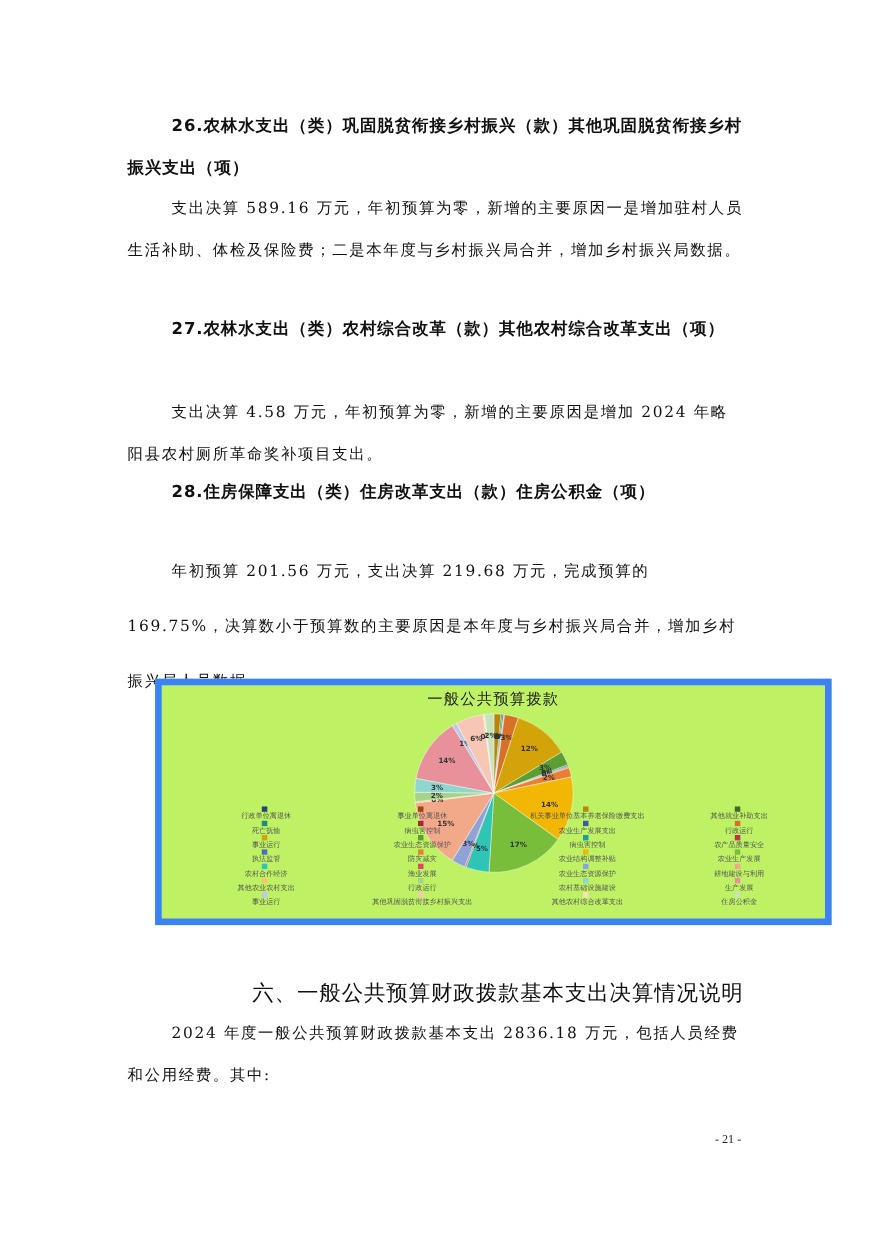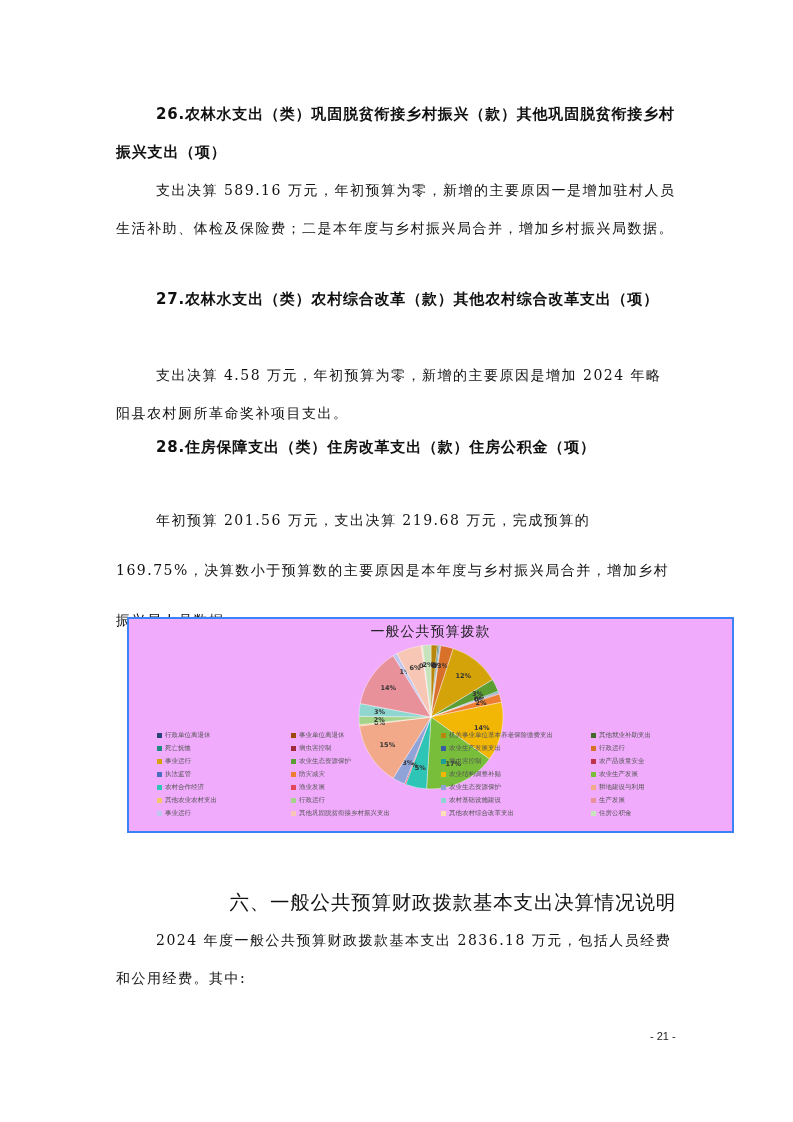--- a/index.html
+++ b/index.html
@@ -1,28 +1,28 @@
 <!DOCTYPE html>
 <html><head>
 <meta charset="utf-8">
 <style>
   html, body { margin: 0; padding: 0; background: #ffffff; }
   body { width: 793px; height: 1122px; position: relative; overflow: hidden;
          font-family: "DejaVu Serif", "Liberation Serif", serif; color: #111; }
   .para { position: absolute; left: 116px; width: 560px; font-size: 14px; line-height: 37.5px; letter-spacing: 1.5px; margin: 0; }
   .head { font-family: "DejaVu Sans", "Liberation Sans", sans-serif; font-weight: bold; font-size: 15px; letter-spacing: 0.8px; }
   .indent { text-indent: 40px; }
-  .chart-box { position: absolute; left: 127px; top: 617px; width: 603px; height: 212px; border: 2px solid #3b82f6; background: #f0abfc; }
+  .chart-box { position: absolute; left: 141px; top: 617px; width: 603px; height: 212px; border: 6px solid #3b82f6; background: #bef264; }
   .chart-title { position: absolute; left: 0; right: 0; top: 4px; text-align: center; font-size: 14px; color: #222; letter-spacing: 1px; font-family: "DejaVu Serif", serif; }
   .legend { position: absolute; left: 28px; top: 110px; width: 560px; display: grid; grid-template-columns: 134px 150px 150px 126px; row-gap: 0px; }
-  .legend-item { display: flex; align-items: center; height: 13px; font-size: 6.5px; color: #555; white-space: nowrap; overflow: hidden; font-family: "DejaVu Sans", sans-serif; }
+  .legend-item { display: flex; align-items: center; height: 13px; font-size: 6.5px; color: #555; white-space: nowrap; overflow: hidden; font-family: "DejaVu Sans", sans-serif; flex-direction: column; }
   .swatch { width: 5px; height: 5px; margin-right: 3px; flex: none; }
   #pie { position: absolute; left: 227px; top: 23px; }
   .sec-head { font-family: "DejaVu Sans", "Liberation Sans", sans-serif; font-size: 19.5px; letter-spacing: 0.8px; }
-  .page-num { position: absolute; left: 650px; top: 1030px; font-size: 11px; font-family: Liberation Sans, sans-serif; color: #222; }
+  .page-num { position: absolute; left: 650px; top: 1030px; font-size: 11px; font-family: Liberation Serif, serif; color: #222; }
 </style>
 </head>
 <body>
 
 <p class="para head indent" style="top:96px;">26.农林水支出（类）巩固脱贫衔接乡村振兴（款）其他巩固脱贫衔接乡村振兴支出（项）</p>
 <p class="para indent" style="top:172px;">支出决算 589.16 万元，年初预算为零，新增的主要原因一是增加驻村人员生活补助、体检及保险费；二是本年度与乡村振兴局合并，增加乡村振兴局数据。</p>
 
 <p class="para head indent" style="top:281px;">27.农林水支出（类）农村综合改革（款）其他农村综合改革支出（项）</p>
 <p class="para indent" style="top:357px;">支出决算 4.58 万元，年初预算为零，新增的主要原因是增加 2024 年略阳县农村厕所革命奖补项目支出。</p>
 

